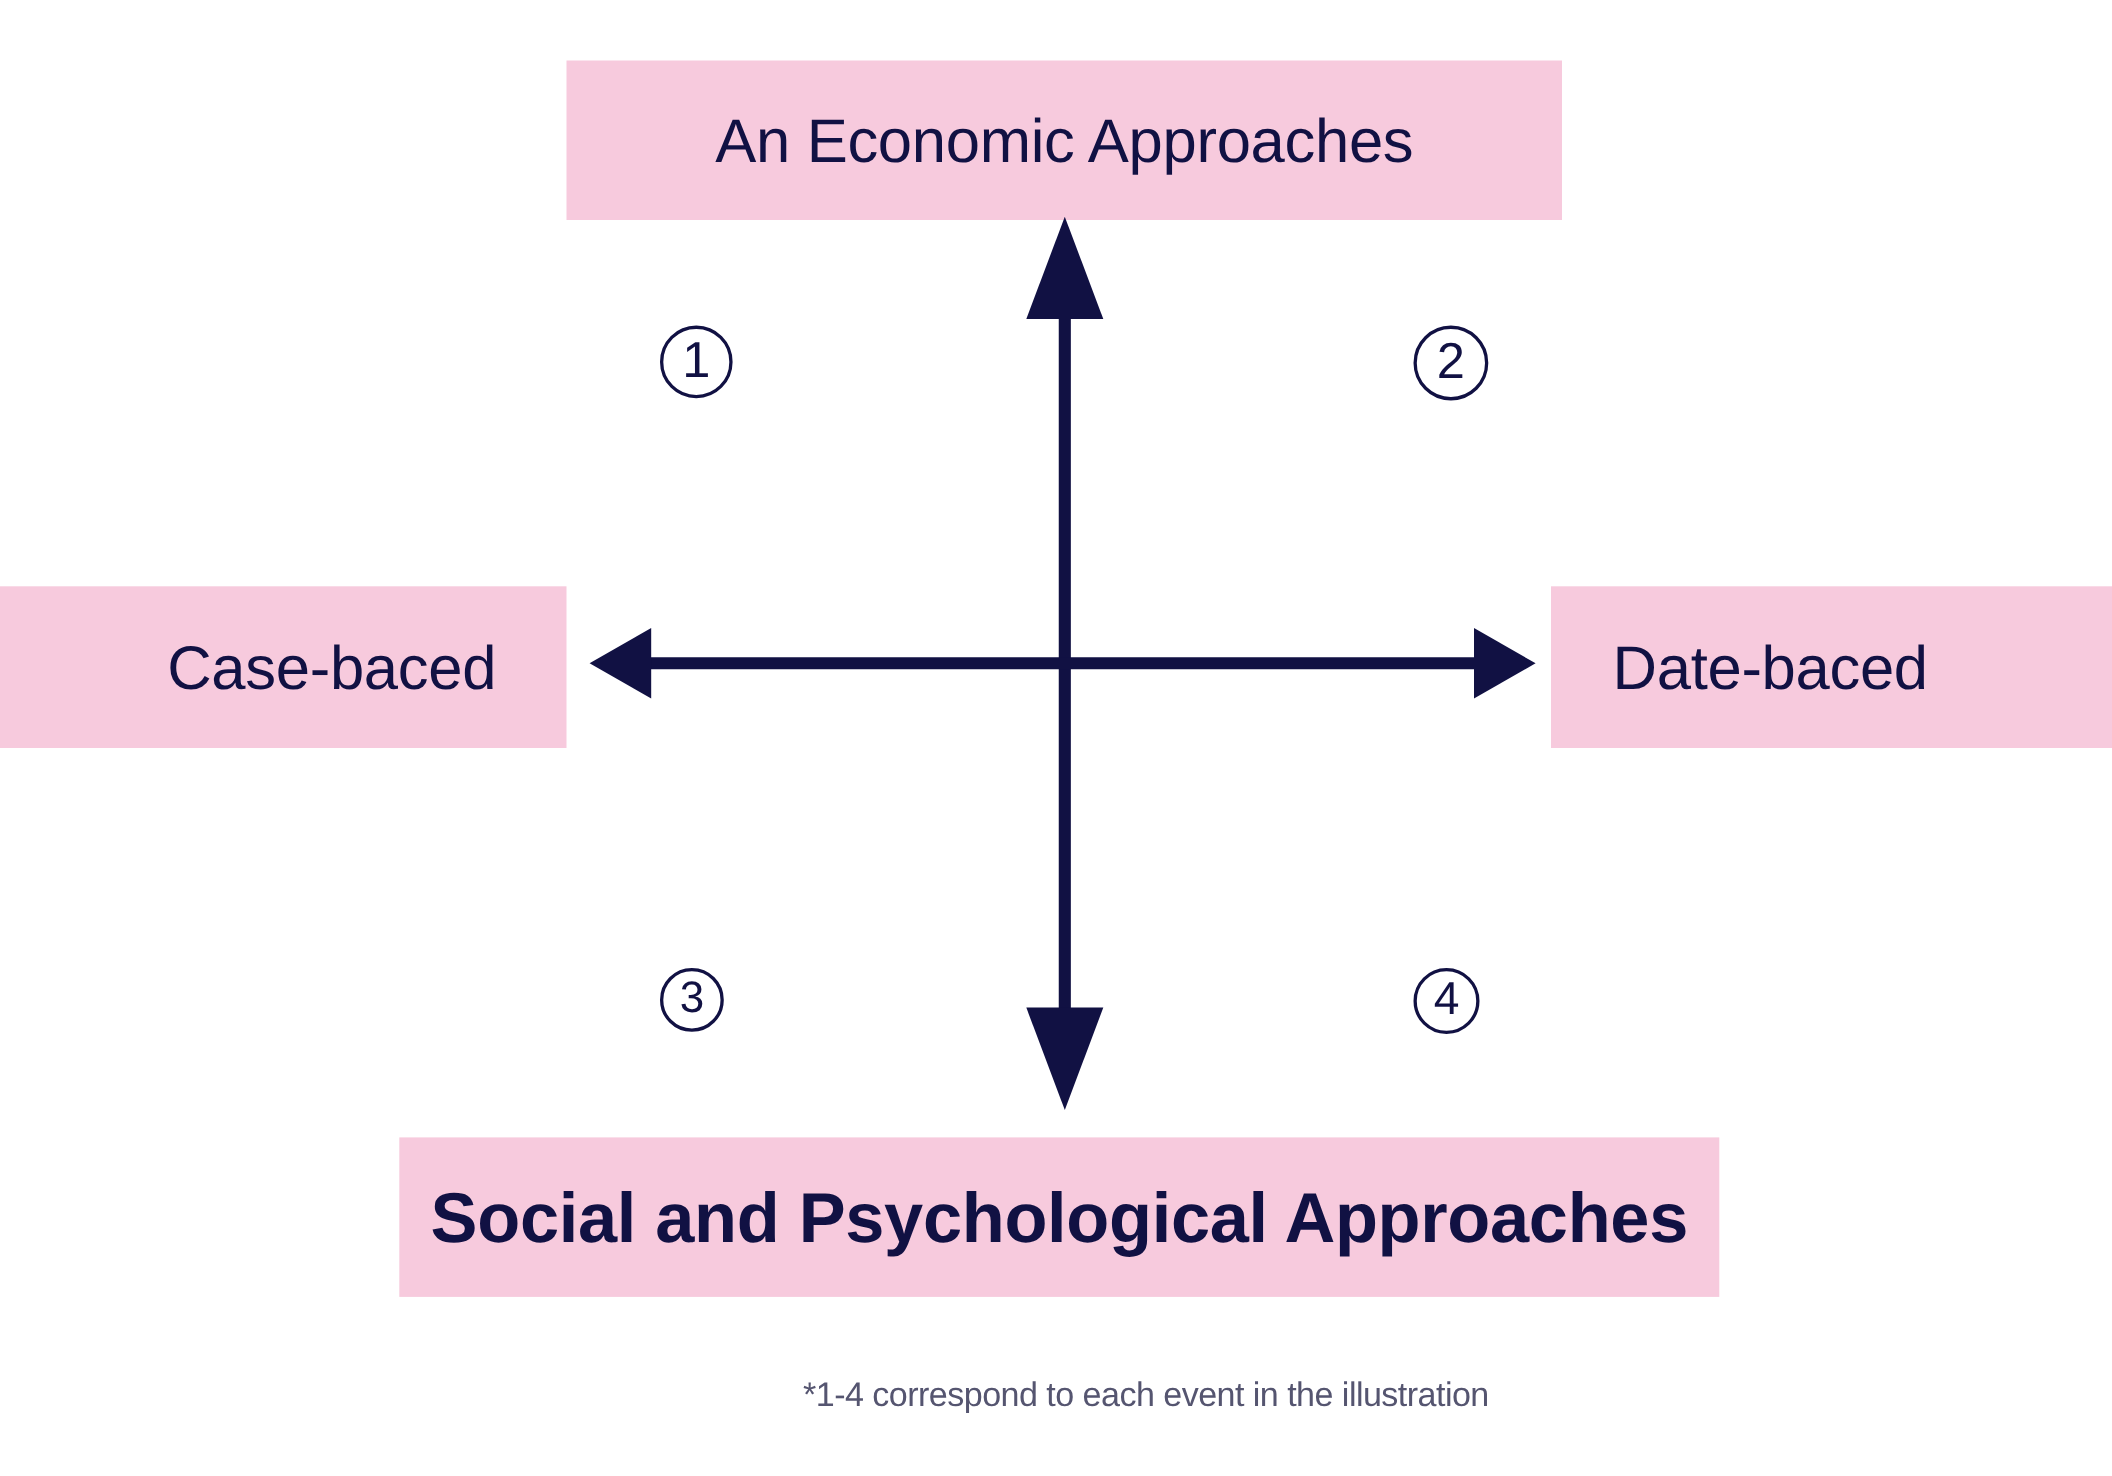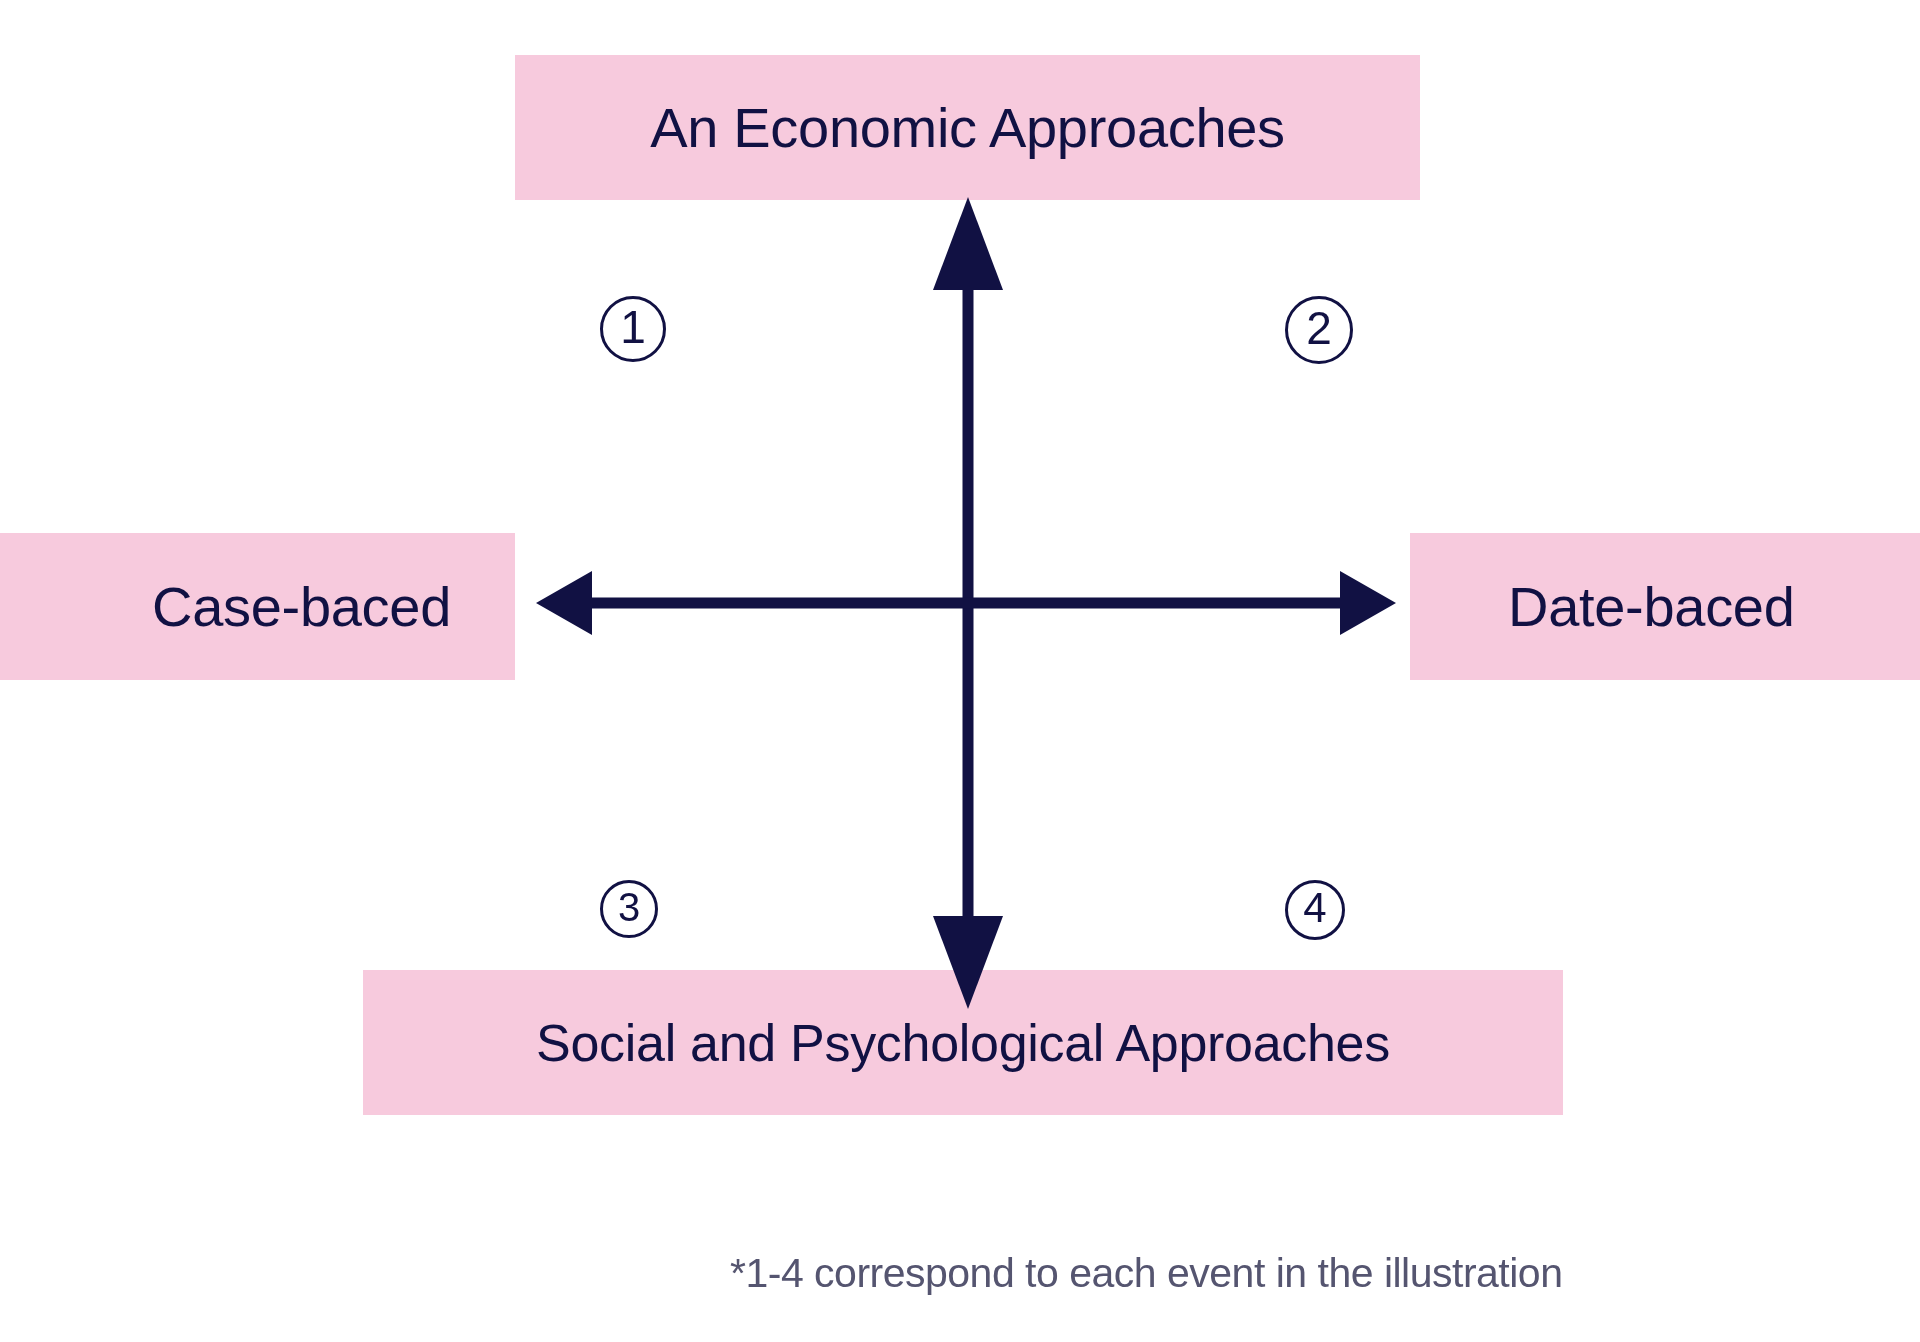--- a/index.html
+++ b/index.html
@@ -55,32 +55,33 @@
     box-sizing: border-box;
     font-size: 56px;
   }
 
   #label-right {
     left: 1410px;
     top: 533px;
     width: 510px;
     height: 147px;
     justify-content: flex-start;
-    padding-left: 98px;
+    padding-left: 56px;
     box-sizing: border-box;
     font-size: 56px;
   }
 
   #label-bottom {
     left: 363px;
-    top: 970px;
+    top: 1034px;
     width: 1200px;
     height: 145px;
     justify-content: center;
-    font-size: 52px;
+    font-size: 64px;
+    font-weight: bold;
   }
 
   
   #axes {
     position: absolute;
     left: 0;
     top: 0;
     width: 1920px;
     height: 1342px;
     pointer-events: none;
@@ -121,21 +122,21 @@
     left: 1285px; top: 880px;
     width: 60px; height: 60px;
     font-size: 42px;
   }
 
   
   #footnote {
     position: absolute;
     left: 730px;
     top: 1250px;
-    font-size: 41px;
+    font-size: 31px;
     color: #555570;
     letter-spacing: -0.5px;
     white-space: nowrap;
   }
 </style>
 </head>
 <body>
 
 <div id="canvas">
 

